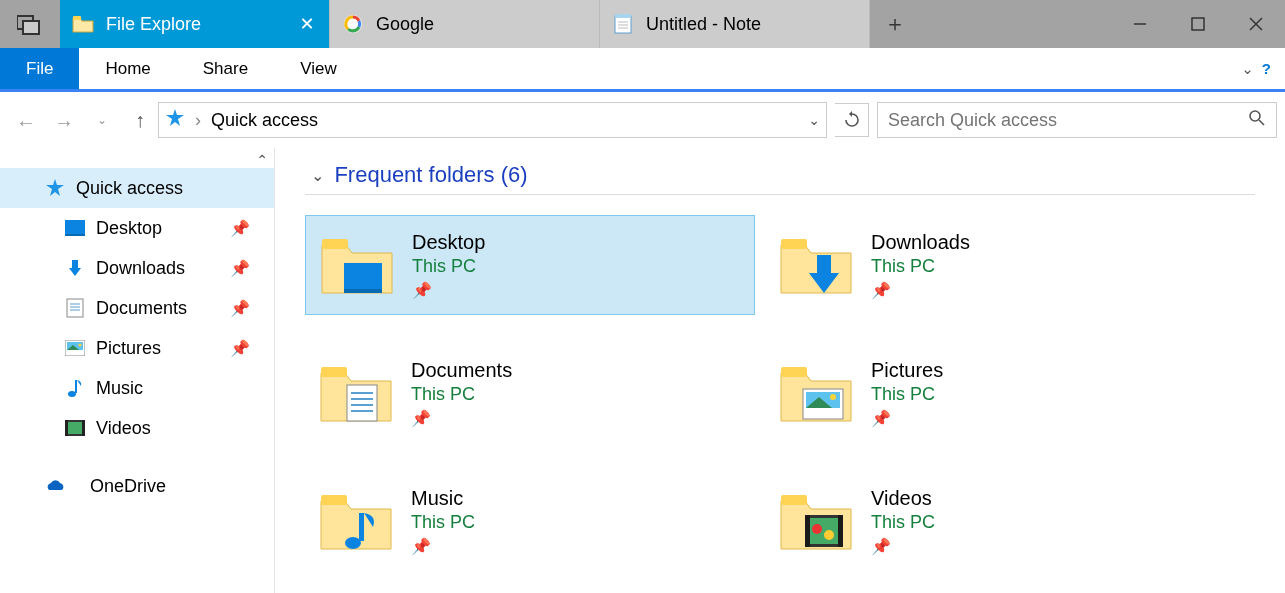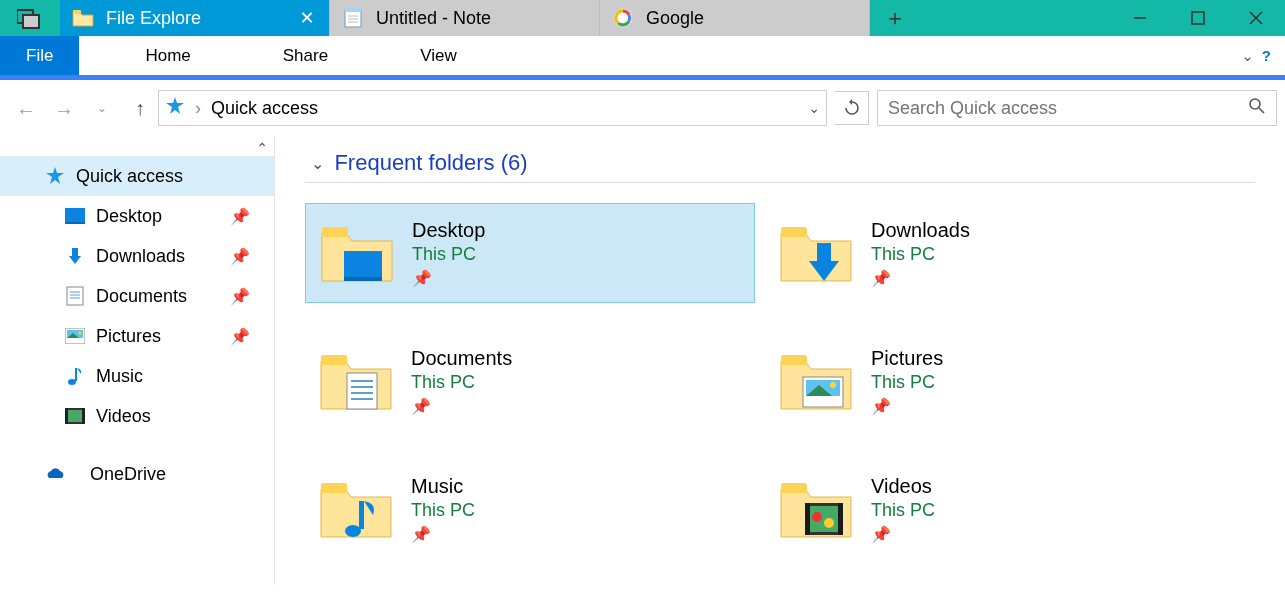--- a/index.html
+++ b/index.html
@@ -1,31 +1,31 @@
 <!DOCTYPE html>
 <html><head>
 <meta charset="utf-8">
 <style>
 * { margin: 0; padding: 0; box-sizing: border-box; font-family: "Segoe UI", Tahoma, sans-serif; }
 body { width: 1285px; height: 593px; background: #fff; overflow: hidden; font-size: 15px; }
 
 
-.titlebar { height: 36px; background: #14b8a6; display: flex; align-items: stretch; }
+.titlebar { height: 48px; background: #a3a3a3; display: flex; align-items: stretch; }
 .taskview-icon { width: 60px; display: flex; align-items: center; justify-content: center; }
 .tab { width: 270px; display: flex; align-items: center; padding: 0 12px; gap: 12px; background: #ccc; border-right: 1px solid #bbb; position: relative; }
 .tab.active { background: #0099d8; color: #fff; }
 .tab-icon { width: 22px; height: 22px; display: flex; align-items: center; justify-content: center; }
 .tab-label { flex: 1; font-size: 18px; white-space: nowrap; overflow: hidden; }
 .tab-close { font-size: 18px; width: 20px; text-align: center; }
 .newtab { width: 50px; display:flex; align-items:center; justify-content:center; font-size:22px; color:#333; }
 .win-controls { margin-left:auto; display:flex; }
 .win-btn { width:58px; display:flex; align-items:center; justify-content:center; font-size:16px; color:#333; }
 
 
-.ribbon { height: 44px; background:#fff; display:flex; align-items:stretch; border-bottom:5px solid #3b82f6;gap:40px; }
+.ribbon { height: 44px; background:#fff; display:flex; align-items:stretch; border-bottom:3px solid #3b82f6; }
 .ribbon-file { background:#0078d7; color:#fff; padding:0 26px; display:flex; align-items:center; font-size:17px; }
 .ribbon-item { padding:12px 26px; display:flex; align-items:center; font-size:17px; color:#000; }
 .ribbon-expand { margin-left:auto; padding:0 14px; display:flex; align-items:center; gap:8px; color:#555; }
 
 
 .navbar { height: 56px; display:flex; align-items:center; padding:8px 8px 8px 16px; gap:8px; }
 .nav-arrows { display:flex; align-items:center; gap:18px; color:#999; }
 .nav-arrow { font-size:20px; width:20px; text-align:center; }
 .nav-up { color:#555; }
 .addressbar { flex:1; height:36px; border:1px solid #ccc; display:flex; align-items:center; padding:0 6px; gap:10px; font-size:18px; }
@@ -75,41 +75,41 @@
       <svg width="22" height="20" viewBox="0 0 22 20">
           <path d="M1 4 L8 4 L10 7 L21 7 L21 18 L1 18 Z" fill="#ffe9a6" stroke="#caa53d"></path>
           <rect x="1" y="2" width="8" height="4" fill="#ffd455" rx="1"></rect>
         </svg>
     </span>
     <span class="tab-label">File Explore</span>
     <span class="tab-close">✕</span>
   </div>
   <div class="tab">
     <span class="tab-icon">
+      <svg width="22" height="22" viewBox="0 0 22 22">
+          <circle cx="11" cy="11" r="9" fill="#fff" stroke="#ddd"></circle>
+          <path d="M11 4 A7 7 0 0 1 17 8" stroke="#ea4335" stroke-width="3" fill="none"></path>
+          <path d="M17 8 A7 7 0 0 1 17 14" stroke="#4285f4" stroke-width="3" fill="none"></path>
+          <path d="M17 14 A7 7 0 0 1 6 16" stroke="#34a853" stroke-width="3" fill="none"></path>
+          <path d="M6 16 A7 7 0 0 1 11 4" stroke="#fbbc05" stroke-width="3" fill="none"></path>
+        </svg>
+    </span>
+    <span class="tab-label">Google</span>
+  </div>
+  <div class="tab">
+    <span class="tab-icon">
       <svg width="20" height="22" viewBox="0 0 20 22">
           <rect x="2" y="3" width="16" height="17" fill="#fff" stroke="#5aa0d0"></rect>
           <rect x="2" y="1" width="16" height="4" fill="#a8d4ee"></rect>
           <line x1="5" y1="9" x2="15" y2="9" stroke="#bbb"></line>
           <line x1="5" y1="12" x2="15" y2="12" stroke="#bbb"></line>
           <line x1="5" y1="15" x2="15" y2="15" stroke="#bbb"></line>
         </svg>
     </span>
     <span class="tab-label">Untitled - Note</span>
-  </div>
-  <div class="tab">
-    <span class="tab-icon">
-      <svg width="22" height="22" viewBox="0 0 22 22">
-          <circle cx="11" cy="11" r="9" fill="#fff" stroke="#ddd"></circle>
-          <path d="M11 4 A7 7 0 0 1 17 8" stroke="#ea4335" stroke-width="3" fill="none"></path>
-          <path d="M17 8 A7 7 0 0 1 17 14" stroke="#4285f4" stroke-width="3" fill="none"></path>
-          <path d="M17 14 A7 7 0 0 1 6 16" stroke="#34a853" stroke-width="3" fill="none"></path>
-          <path d="M6 16 A7 7 0 0 1 11 4" stroke="#fbbc05" stroke-width="3" fill="none"></path>
-        </svg>
-    </span>
-    <span class="tab-label">Google</span>
   </div>
   <div class="newtab">＋</div>
   <div class="win-controls">
     <div class="win-btn">
         <svg width="14" height="14">
           <line x1="1" y1="7" x2="13" y2="7" stroke="#333" stroke-width="1.5"></line>
         </svg>
       </div>
     <div class="win-btn">
         <svg width="14" height="14">

